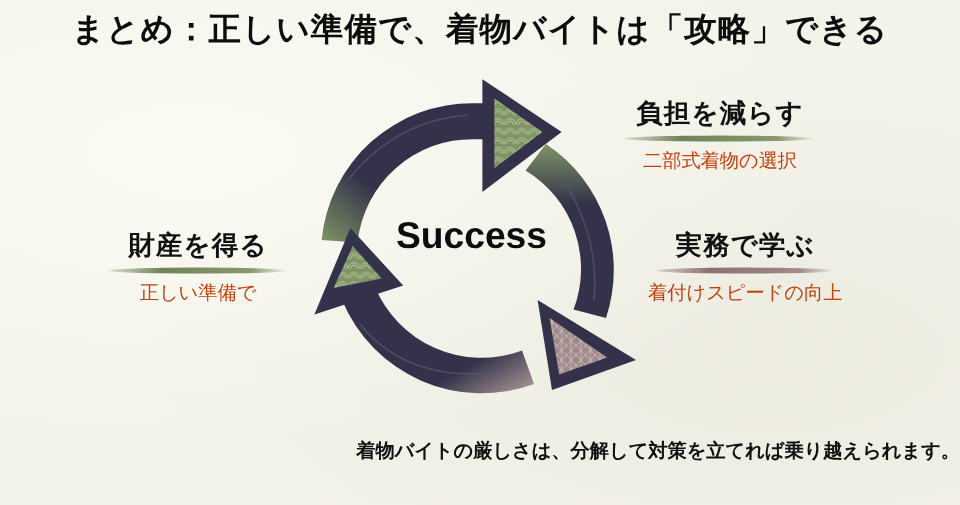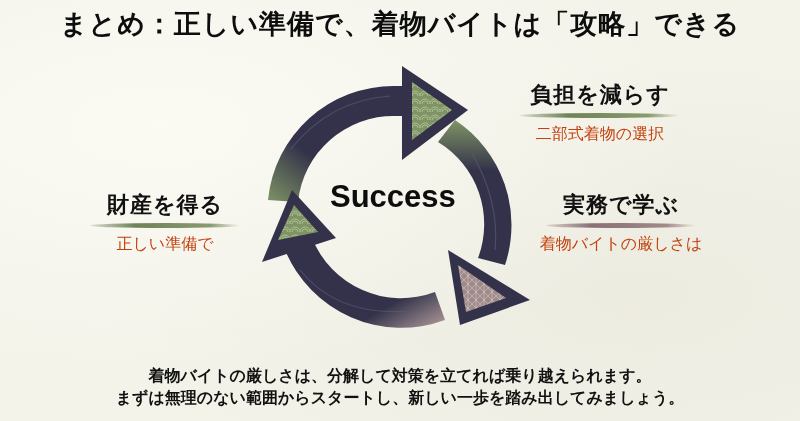--- a/index.html
+++ b/index.html
@@ -29,21 +29,21 @@
   .block .head { font-size:22px; font-weight:bold; color:#111; letter-spacing:1px; white-space:nowrap; }
   .block .uline { height:5px; border-radius:50%; margin:3px auto 6px; }
   .block .line { font-size:16px; font-weight:normal; line-height:19px; color:#c2410c; white-space:nowrap; }
   .b-burden { left:510px; top:80px; width:180px; }
   .b-burden .uline { width:160px; background:linear-gradient(90deg, rgba(111,130,88,0.2), #6f8258 30%, #8a9a70 80%, rgba(138,154,112,0)); }
   .b-learn { left:526px; top:190px; width:190px; }
   .b-learn .uline { width:150px; background:linear-gradient(90deg, rgba(138,112,115,0.2), #8a7073 30%, #a08a8a 80%, rgba(160,138,138,0)); }
   .b-assets { left:80px; top:190px; width:170px; }
   .b-assets .uline { width:150px; background:linear-gradient(90deg, rgba(111,130,88,0.2), #6f8258 30%, #8a9a70 80%, rgba(138,154,112,0)); }
   .footer {
-    position:absolute; left:0; top:365px; width:800px; text-align:center;
+    position:absolute; left:0; top:365px; width:800px; text-align:right;
     font-size:16px; font-weight:bold; line-height:22px; color:#111;
   }
 </style>
 </head>
 <body>
 
 <div class="bg-tex"></div>
 
 <div class="title">まとめ：正しい準備で、着物バイトは「攻略」できる</div>
 
@@ -102,25 +102,24 @@
 
 <div class="block b-burden">
   <div class="head">負担を減らす</div>
   <div class="uline"></div>
   <div class="line">二部式着物の選択</div>
 </div>
 
 <div class="block b-learn">
   <div class="head">実務で学ぶ</div>
   <div class="uline"></div>
-  <div class="line">着物バイトの厳しさは</div>
+  <div class="line">着付けスピードの向上</div>
 </div>
 
 <div class="block b-assets">
   <div class="head">財産を得る</div>
   <div class="uline"></div>
   <div class="line">正しい準備で</div>
 </div>
 
 <div class="footer">
   <div>着物バイトの厳しさは、分解して対策を立てれば乗り越えられます。</div>
-  <div>まずは無理のない範囲からスタートし、新しい一歩を踏み出してみましょう。</div>
 </div>
 
 </body></html>

